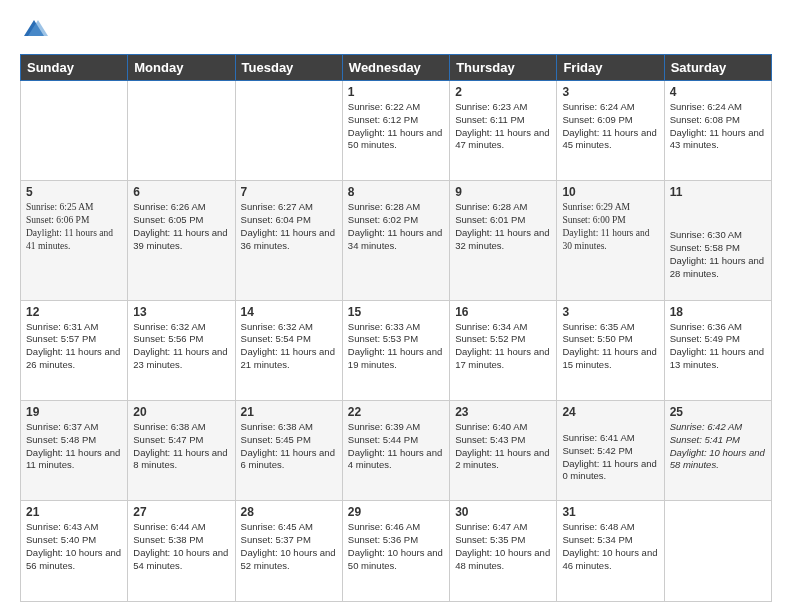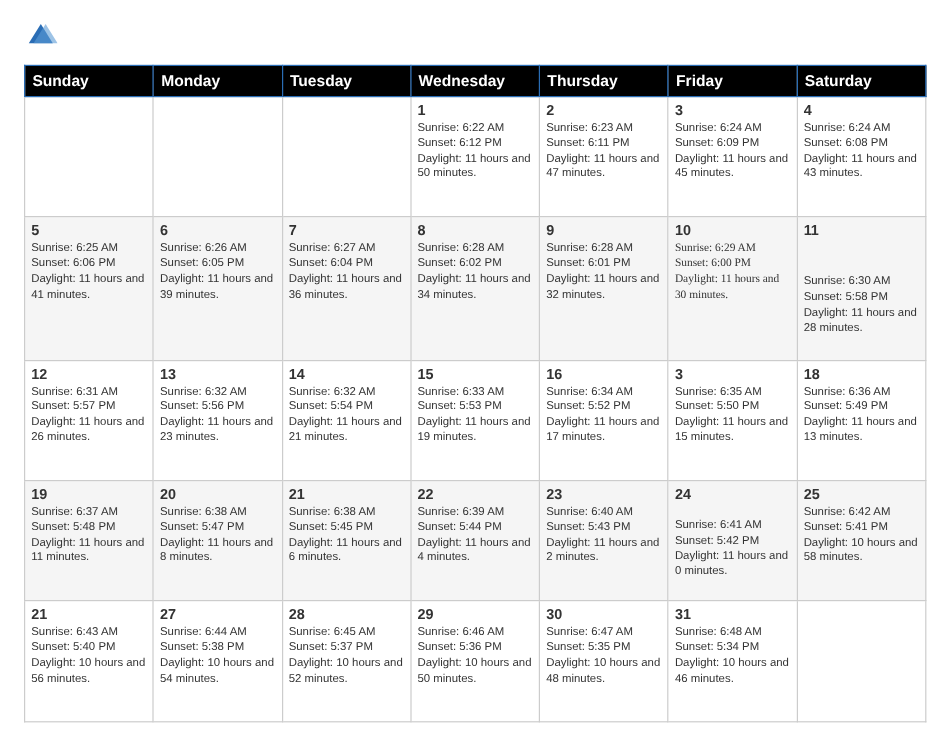--- a/index.html
+++ b/index.html
@@ -61,21 +61,21 @@
       color: #555;
     }
     .calendar {
       flex: 1;
       border: 1px solid #ccc;
       border-collapse: collapse;
       width: 100%;
       table-layout: fixed;
     }
     .calendar th {
-      background-color: #000000;
+      background-color: #404040;
       color: white;
       text-align: left;
       padding: 5px 6px;
       font-size: 13px;
       font-weight: bold;
       border: 1px solid #2a6db5;
     }
     .calendar td {
       vertical-align: top;
       padding: 4px 5px;
@@ -163,21 +163,21 @@
           <td>
             <span class="day-num">4</span>
             <div class="cell-text" style="white-space: pre-line;">Sunrise: 6:24 AM
 Sunset: 6:08 PM
 Daylight: 11 hours and 43 minutes.</div>
           </td>
         </tr>
         <tr>
           <td>
             <span class="day-num">5</span>
-            <div class="cell-text" style="white-space: pre-line;">Sunrise: 6:25 AM
+            <div class="cell-text" style="white-space: pre-line; font-family: Liberation Serif, serif;">Sunrise: 6:25 AM
 Sunset: 6:06 PM
 Daylight: 11 hours and 41 minutes.</div>
           </td>
           <td>
             <span class="day-num">6</span>
             <div class="cell-text" style="white-space: pre-line;">Sunrise: 6:26 AM
 Sunset: 6:05 PM
 Daylight: 11 hours and 39 minutes.</div>
           </td>
           <td>
@@ -287,21 +287,21 @@
 Daylight: 11 hours and 2 minutes.</div>
           </td>
           <td>
             <span class="day-num">24</span>
             <div class="cell-text" style="white-space: pre-line; margin-top: 13px;">Sunrise: 6:41 AM
 Sunset: 5:42 PM
 Daylight: 11 hours and 0 minutes.</div>
           </td>
           <td>
             <span class="day-num">25</span>
-            <div class="cell-text" style="white-space: pre-line;">Sunrise: 6:42 AM
+            <div class="cell-text" style="white-space: pre-line; font-style: italic;">Sunrise: 6:42 AM
 Sunset: 5:41 PM
 Daylight: 10 hours and 58 minutes.</div>
           </td>
         </tr>
         <tr>
           <td>
             <span class="day-num">21</span>
             <div class="cell-text" style="white-space: pre-line;">Sunrise: 6:43 AM
 Sunset: 5:40 PM
 Daylight: 10 hours and 56 minutes.</div>

